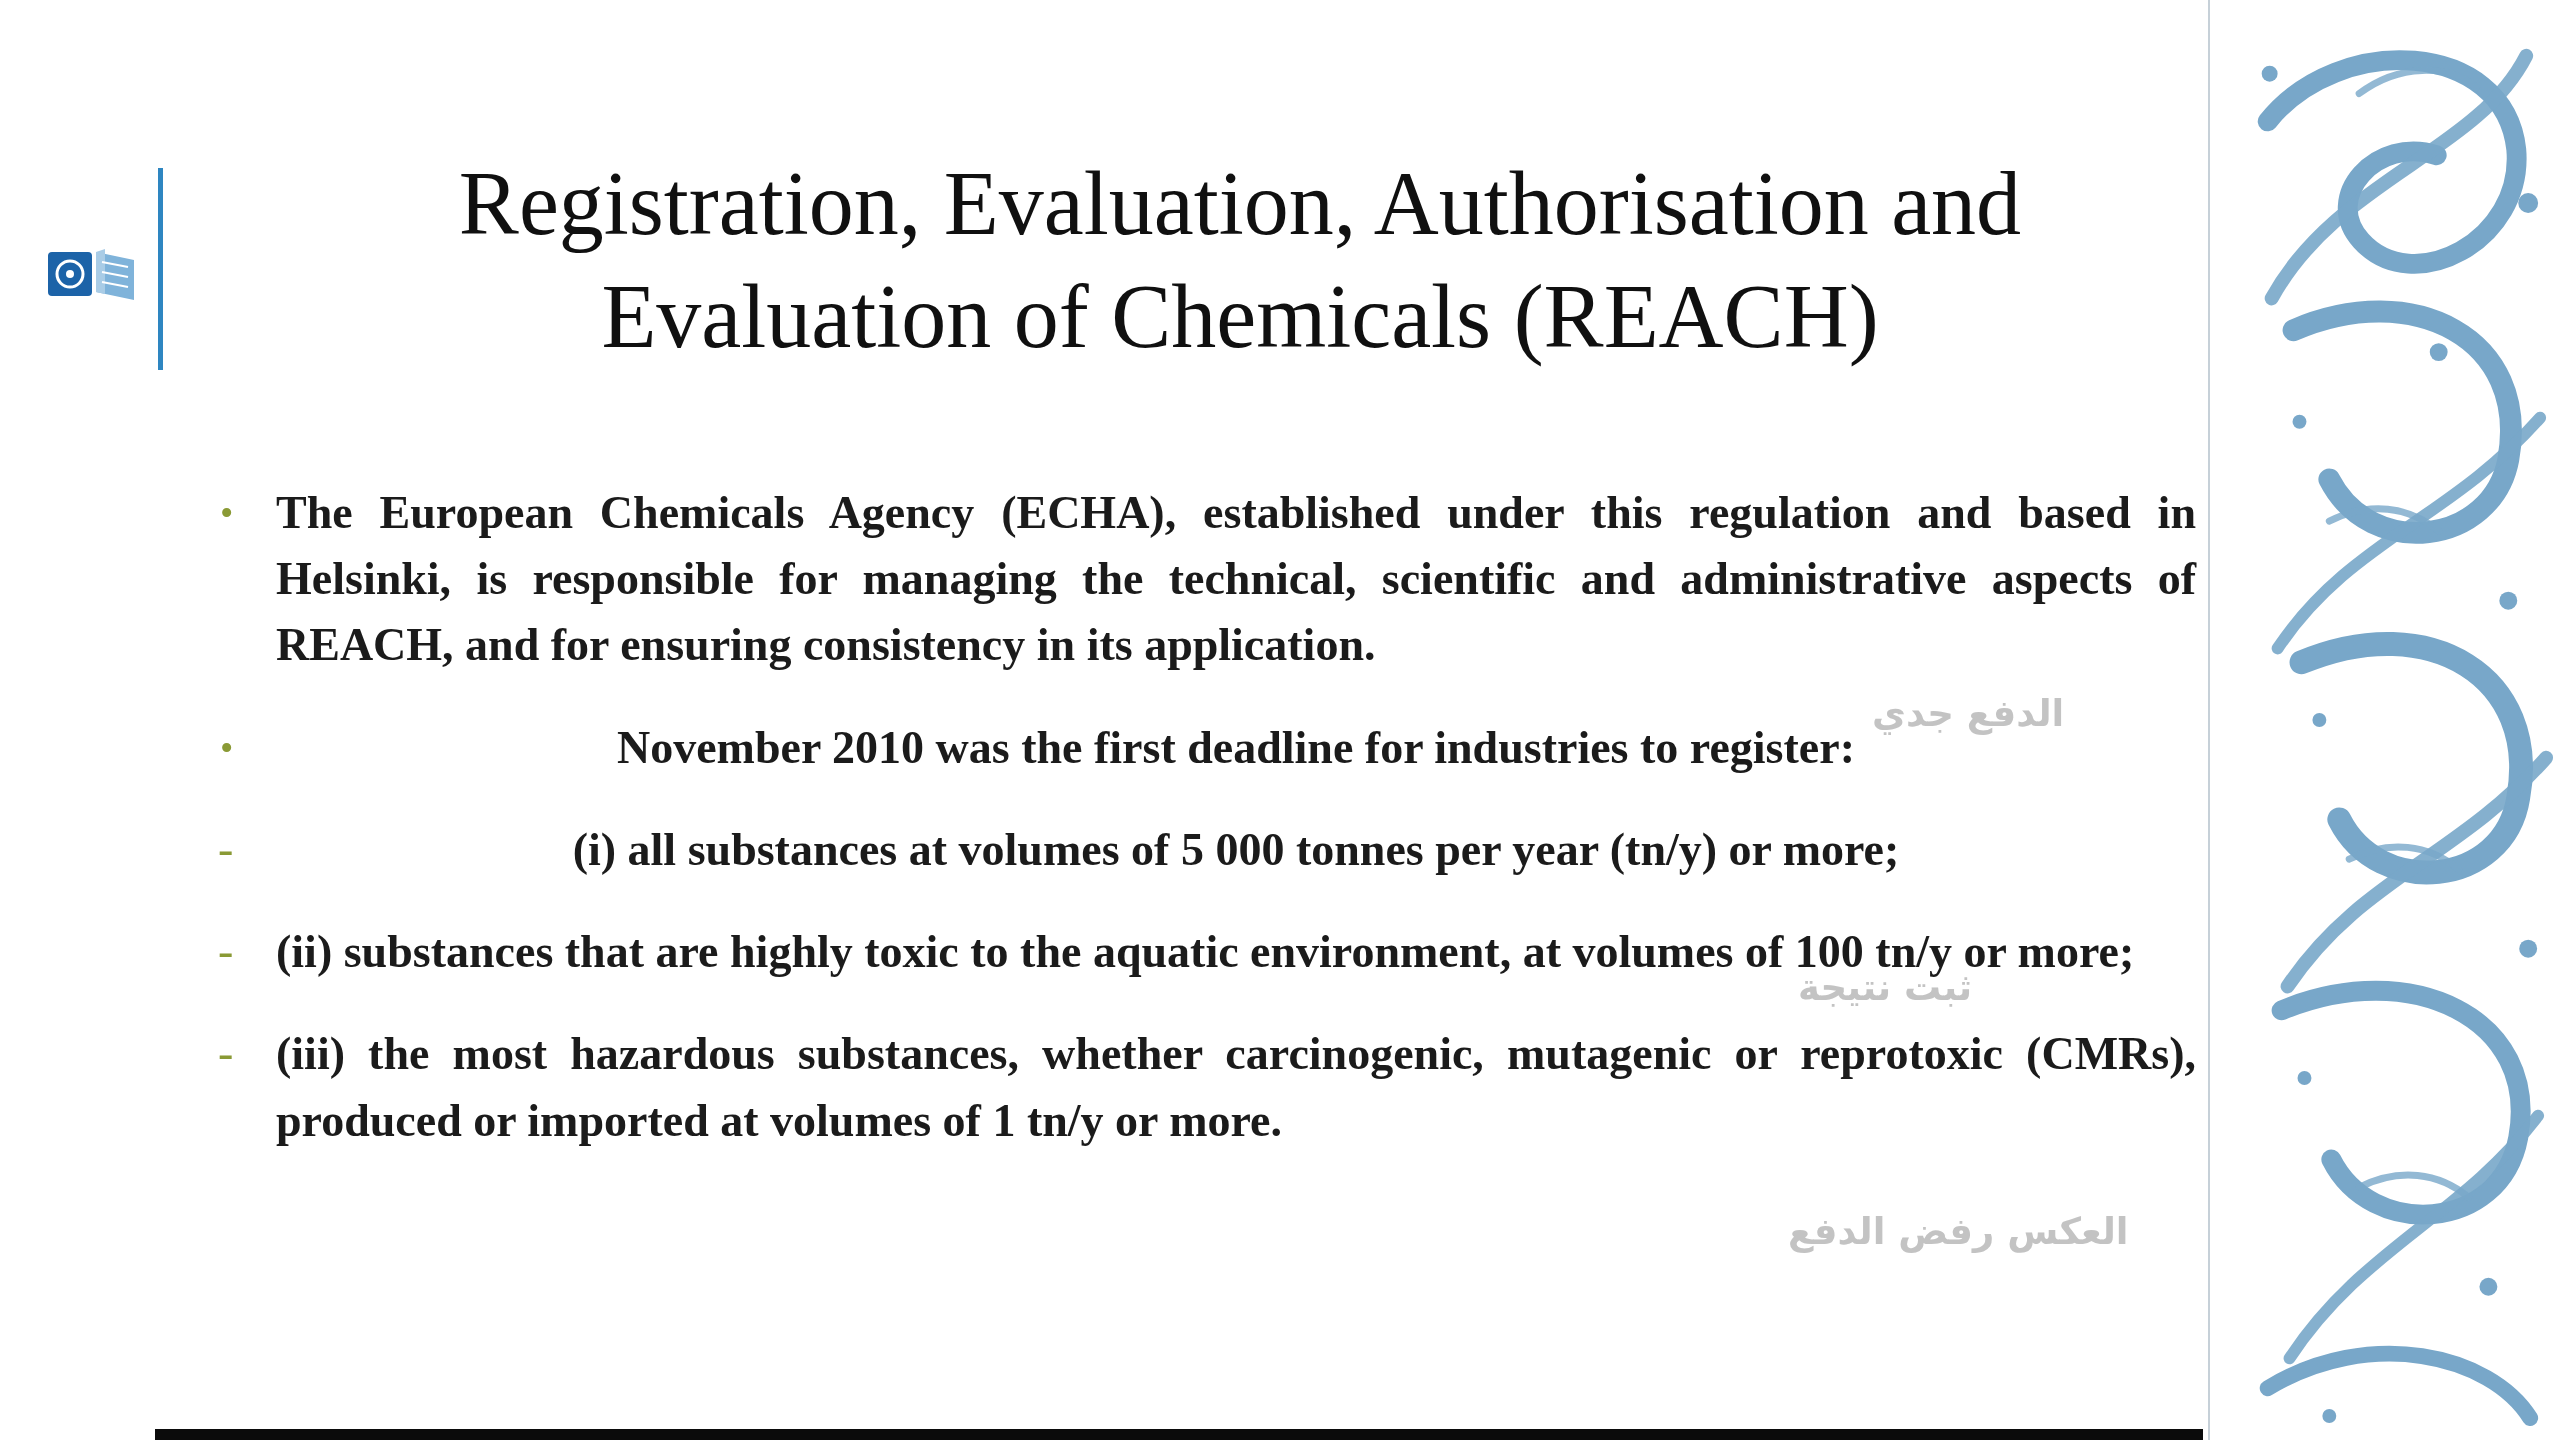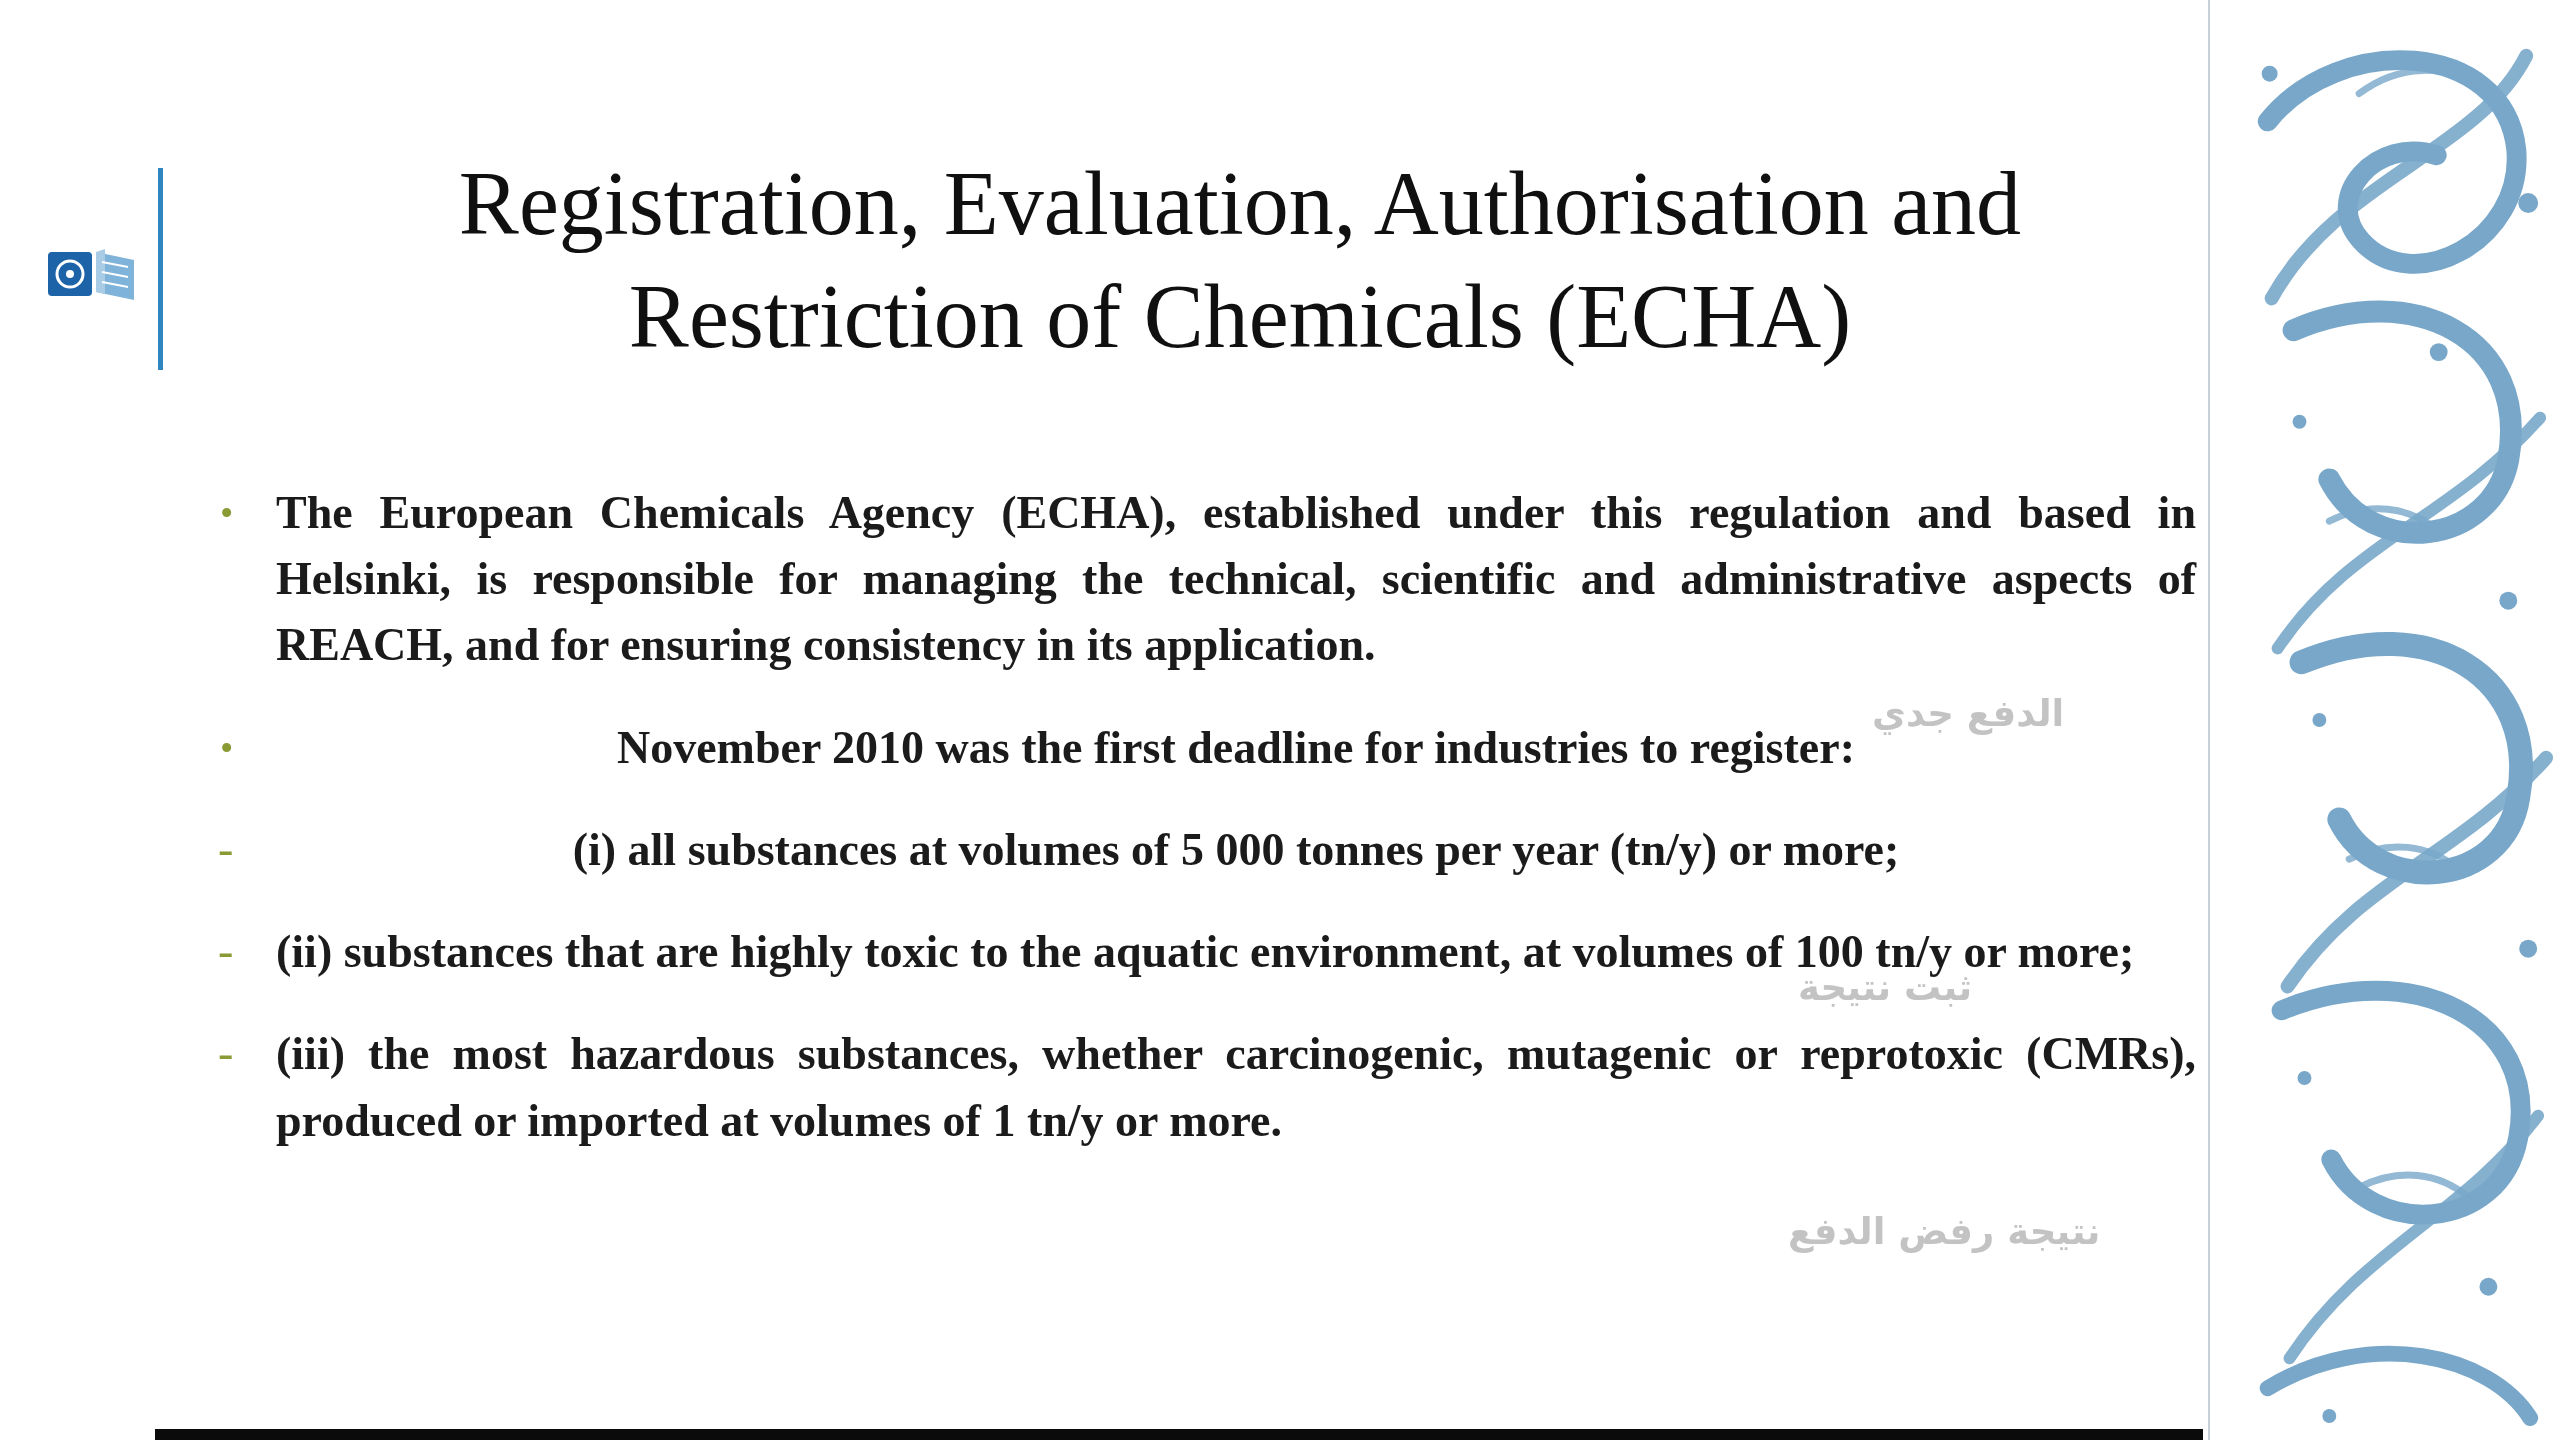--- a/index.html
+++ b/index.html
@@ -70,21 +70,21 @@
       <polygon points="52,16 90,24 90,64 52,56" fill="#7fb3da"></polygon>
       <polygon points="52,16 61,13 61,58 52,56" fill="#a9cce6"></polygon>
       <line x1="58" y1="26" x2="84" y2="31" stroke="#ffffff" stroke-width="2"></line>
       <line x1="58" y1="36" x2="84" y2="41" stroke="#ffffff" stroke-width="2"></line>
       <line x1="58" y1="46" x2="84" y2="51" stroke="#ffffff" stroke-width="2"></line>
     </svg>
   </div>
 
   <div class="accent-line"></div>
 
-  <h1 class="title">Registration, Evaluation, Authorisation and Restriction of Chemicals (ECHA)</h1>
+  <h1 class="title">Registration, Evaluation, Authorisation and Evaluation of Chemicals (REACH)</h1>
 
   <div class="content">
 
     <div class="item bullet">
       <span class="marker">•</span>
       <p>The European Chemicals Agency (ECHA), established under this regulation and based in Helsinki, is responsible for managing the technical, scientific and administrative aspects of REACH, and for ensuring consistency in its application.</p>
     </div>
 
     <div class="item bullet single">
       <span class="marker">•</span>
@@ -103,21 +103,21 @@
 
     <div class="item dash">
       <span class="marker">-</span>
       <p>(iii) the most hazardous substances, whether carcinogenic, mutagenic or reprotoxic (CMRs), produced or imported at volumes of 1 tn/y or more.</p>
     </div>
 
   </div>
 
   <div class="watermark w1">الدفع جدي</div>
   <div class="watermark w2">ثبت نتيجة</div>
-  <div class="watermark w3">نتيجة رفض الدفع</div>
+  <div class="watermark w3">العكس رفض الدفع</div>
 
   <div class="calligraphy-panel">
     <svg viewBox="0 0 352 1440" xmlns="http://www.w3.org/2000/svg">
       <g fill="none" stroke="#78a7c9" stroke-linecap="round">
         <path d="M58,118 C130,28 296,36 308,146 C316,238 204,296 152,238 C112,194 168,132 228,152" stroke-width="20"></path>
         <path d="M318,52 C268,150 128,176 62,296" stroke-width="14" opacity="0.9"></path>
         <path d="M150,90 C190,60 240,60 268,84" stroke-width="7" opacity="0.8"></path>
         <path d="M84,328 C204,276 322,336 300,458 C284,544 162,560 120,478" stroke-width="22"></path>
         <path d="M332,416 C242,518 140,540 68,648" stroke-width="12" opacity="0.9"></path>
         <path d="M120,520 C160,500 200,505 230,530" stroke-width="7" opacity="0.8"></path>

